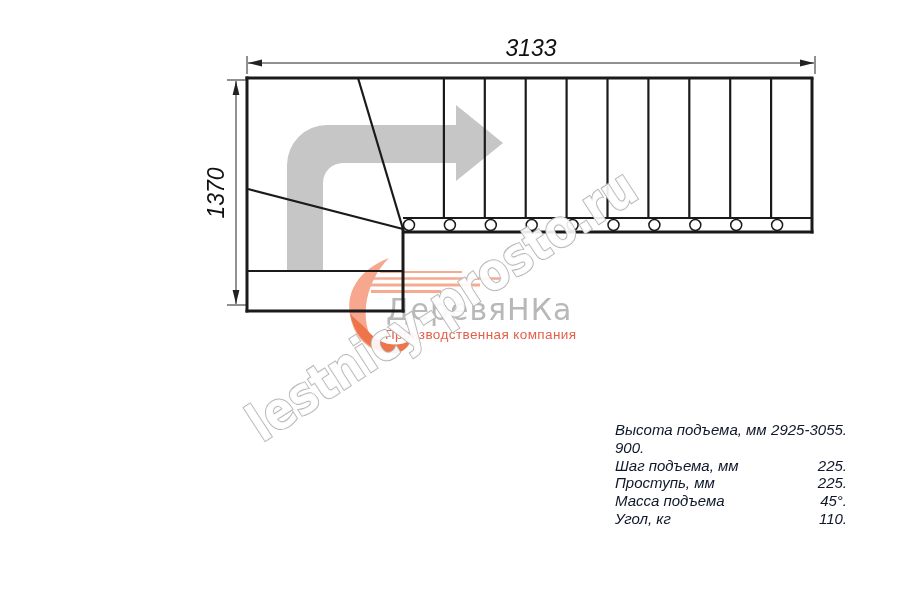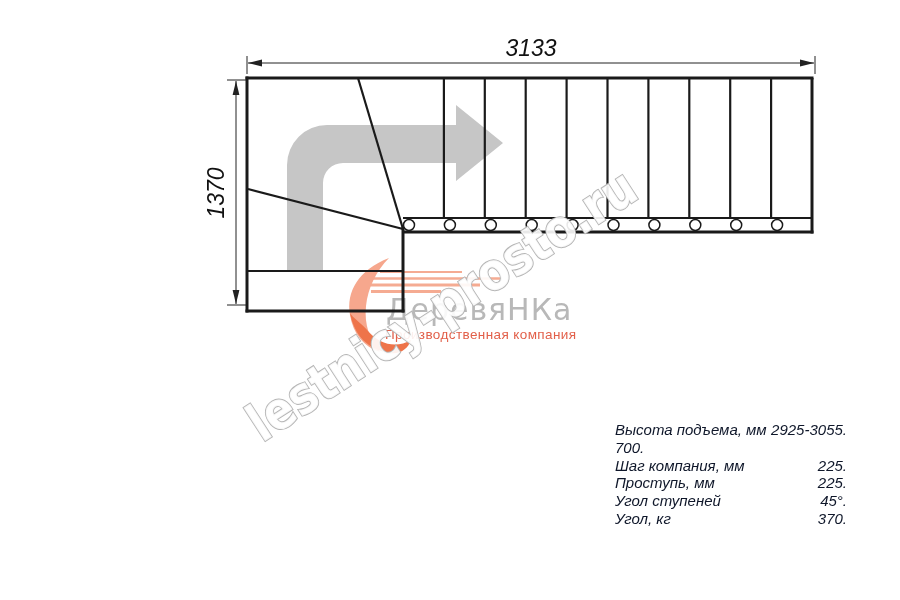--- a/index.html
+++ b/index.html
@@ -110,37 +110,37 @@
     </g>
     <text transform="translate(224,193) rotate(-90)" text-anchor="middle" font-size="23" font-style="italic" fill="#111" font-family="Liberation Sans, sans-serif">1370</text>
   </svg>
 
   <div class="specs">
     <div class="row">
       <span class="lbl">Высота подъема, мм</span>
       <span class="val">2925-3055.</span>
     </div>
     <div class="row">
-      <span class="val">700.</span>
+      <span class="val">900.</span>
     </div>
     <div class="row">
-      <span class="lbl">Шаг компания, мм</span>
+      <span class="lbl">Шаг подъема, мм</span>
       <span class="val">225.</span>
     </div>
     <div class="row">
       <span class="lbl">Проступь, мм</span>
       <span class="val">225.</span>
     </div>
     <div class="row">
-      <span class="lbl">Угол ступеней</span>
+      <span class="lbl">Масса подъема</span>
       <span class="val">45°.</span>
     </div>
     <div class="row">
       <span class="lbl">Угол, кг</span>
-      <span class="val">370.</span>
+      <span class="val">110.</span>
     </div>
   </div>
 
   <svg class="layer watermark" width="900" height="600">
     <text transform="translate(262,443) rotate(-33)" textLength="452" lengthAdjust="spacingAndGlyphs" font-size="52" font-weight="bold" font-family="DejaVu Sans, sans-serif" fill="#ffffff" fill-opacity="0.9" stroke="#b5b5b5" stroke-width="2" paint-order="stroke">lestnicy-prosto.ru</text>
   </svg>
 
 </div>
 
 </body></html>

